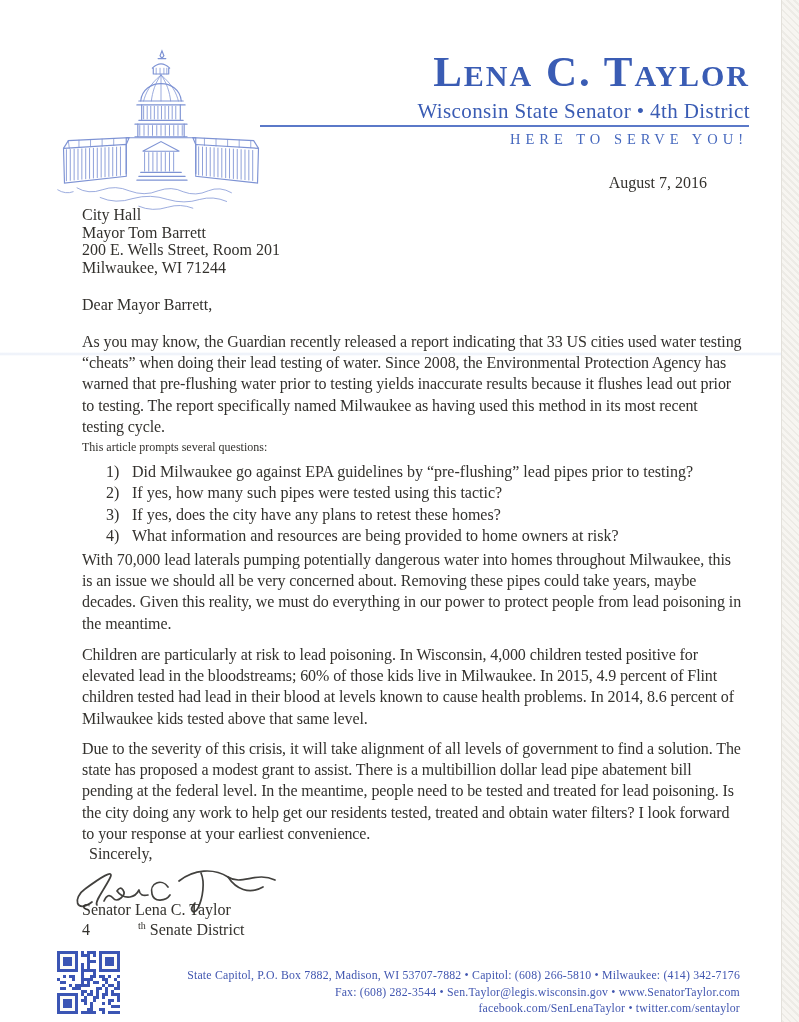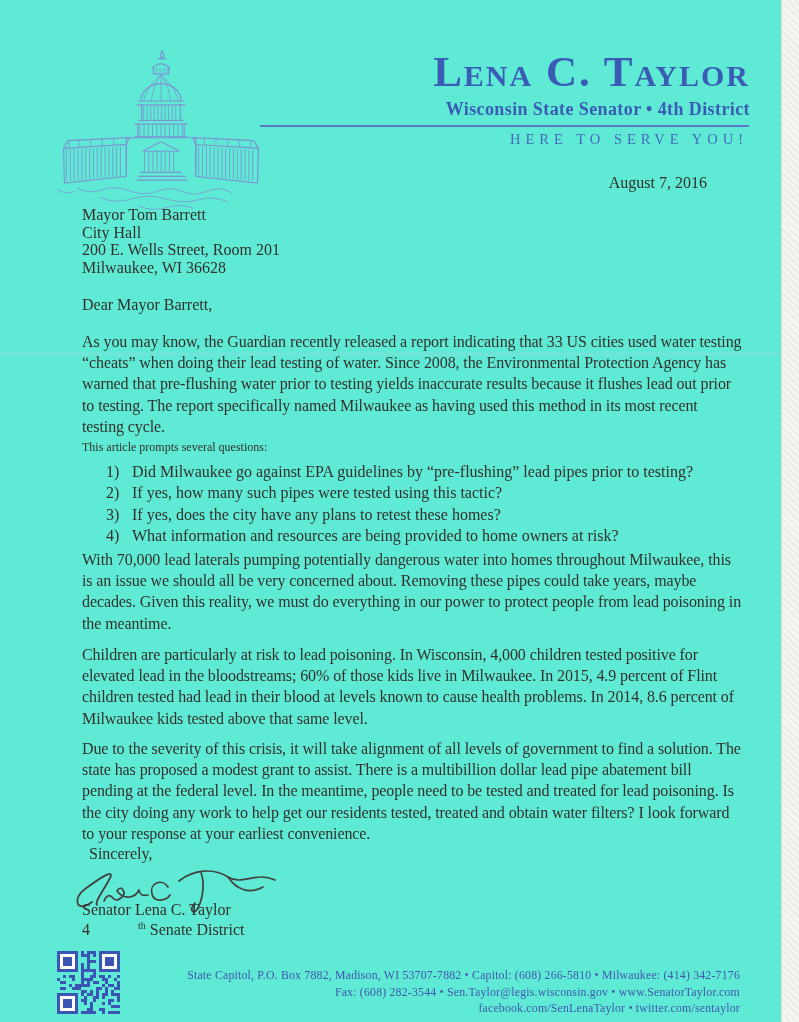--- a/index.html
+++ b/index.html
@@ -1,20 +1,20 @@
 <!DOCTYPE html>
 <html><head>
 <meta charset="utf-8">
 <style>
   * { margin:0; padding:0; box-sizing:border-box; }
   html,body { background:#e9e7e2; }
   body { font-family:"Liberation Serif", serif; }
   .page {
     position:relative; width:799px; height:1022px; margin:0 auto;
-    background:#5eead4; overflow:hidden; color:#33312d;
+    background:#ffffff; overflow:hidden; color:#33312d;
   }
   
   .scan-edge-right {
     position:absolute; right:0; top:0; width:18px; height:100%;
     background:repeating-linear-gradient(45deg,#edebe6 0 2px,#f7f5f1 2px 5px);
     border-left:1px solid #e3e0da;
   }
   .scan-streak {
     position:absolute; left:0; top:352px; width:781px; height:4px;
     background:linear-gradient(180deg, rgba(186,202,233,0) 0%, rgba(186,202,233,0.30) 50%, rgba(186,202,233,0) 100%);
@@ -23,21 +23,21 @@
   
   .capitol-art { position:absolute; left:50px; top:42px; width:222px; height:175px; }
   .capitol-art svg { width:100%; height:100%; }
   .lh-name {
     position:absolute; right:49px; top:50px; width:560px; text-align:right;
     font-size:43px; font-weight:600; letter-spacing:2px; color:#3a5cb4;
     font-variant:small-caps; line-height:1;
   }
   .lh-sub {
     position:absolute; right:49px; top:99px; width:560px; text-align:right;
-    font-size:18px; font-weight:700; color:#3a5cb4; letter-spacing:0.4px;
+    font-size:21px; font-weight:400; color:#3a5cb4; letter-spacing:0.4px;
   }
   .lh-rule { position:absolute; left:260px; top:125px; width:489px; height:2px; background:#5b79c8; }
   .lh-tag {
     position:absolute; right:51px; top:131px; width:560px; text-align:right;
     font-size:14.5px; font-weight:400; letter-spacing:5px; color:#4668be;
   }
   
   .date { position:absolute; right:92px; top:174px; font-size:16px; }
   .recipient { position:absolute; left:82px; top:206px; font-size:16px; line-height:17.6px; }
   .salutation { position:absolute; left:82px; top:296px; font-size:16px; }
@@ -167,24 +167,24 @@
   </div>
 
   <div class="lh-name">Lena C. Taylor</div>
   <div class="lh-sub">Wisconsin State Senator • 4th District</div>
   <div class="lh-rule"></div>
   <div class="lh-tag">HERE TO SERVE YOU!</div>
 
   <div class="date">August 7, 2016</div>
   <div class="recipient">
 
-  <div>Mayor Tom Barrett</div>
-      <div>City Hall</div>
+  <div>City Hall</div>
+      <div>Mayor Tom Barrett</div>
       <div>200 E. Wells Street, Room 201</div>
-      <div>Milwaukee, WI  36628</div>
+      <div>Milwaukee, WI  71244</div>
     </div>
   <div class="salutation">Dear Mayor Barrett,</div>
 
   <div class="para p1">As you may know, the Guardian recently released a report indicating that 33 US cities used water testing “cheats” when doing their lead testing of water. Since 2008, the Environmental Protection Agency has warned that pre-flushing water prior to testing yields inaccurate results because it flushes lead out prior to testing. The report specifically named Milwaukee as having used this method in its most recent testing cycle.</div>
   <div class="q-intro">This article prompts several questions:</div>
   <div class="q-list">
 
       <div class="q-row">
         <span class="q-num">1)</span>
         <span>Did Milwaukee go against EPA guidelines by “pre-flushing” lead pipes prior to testing?</span>

